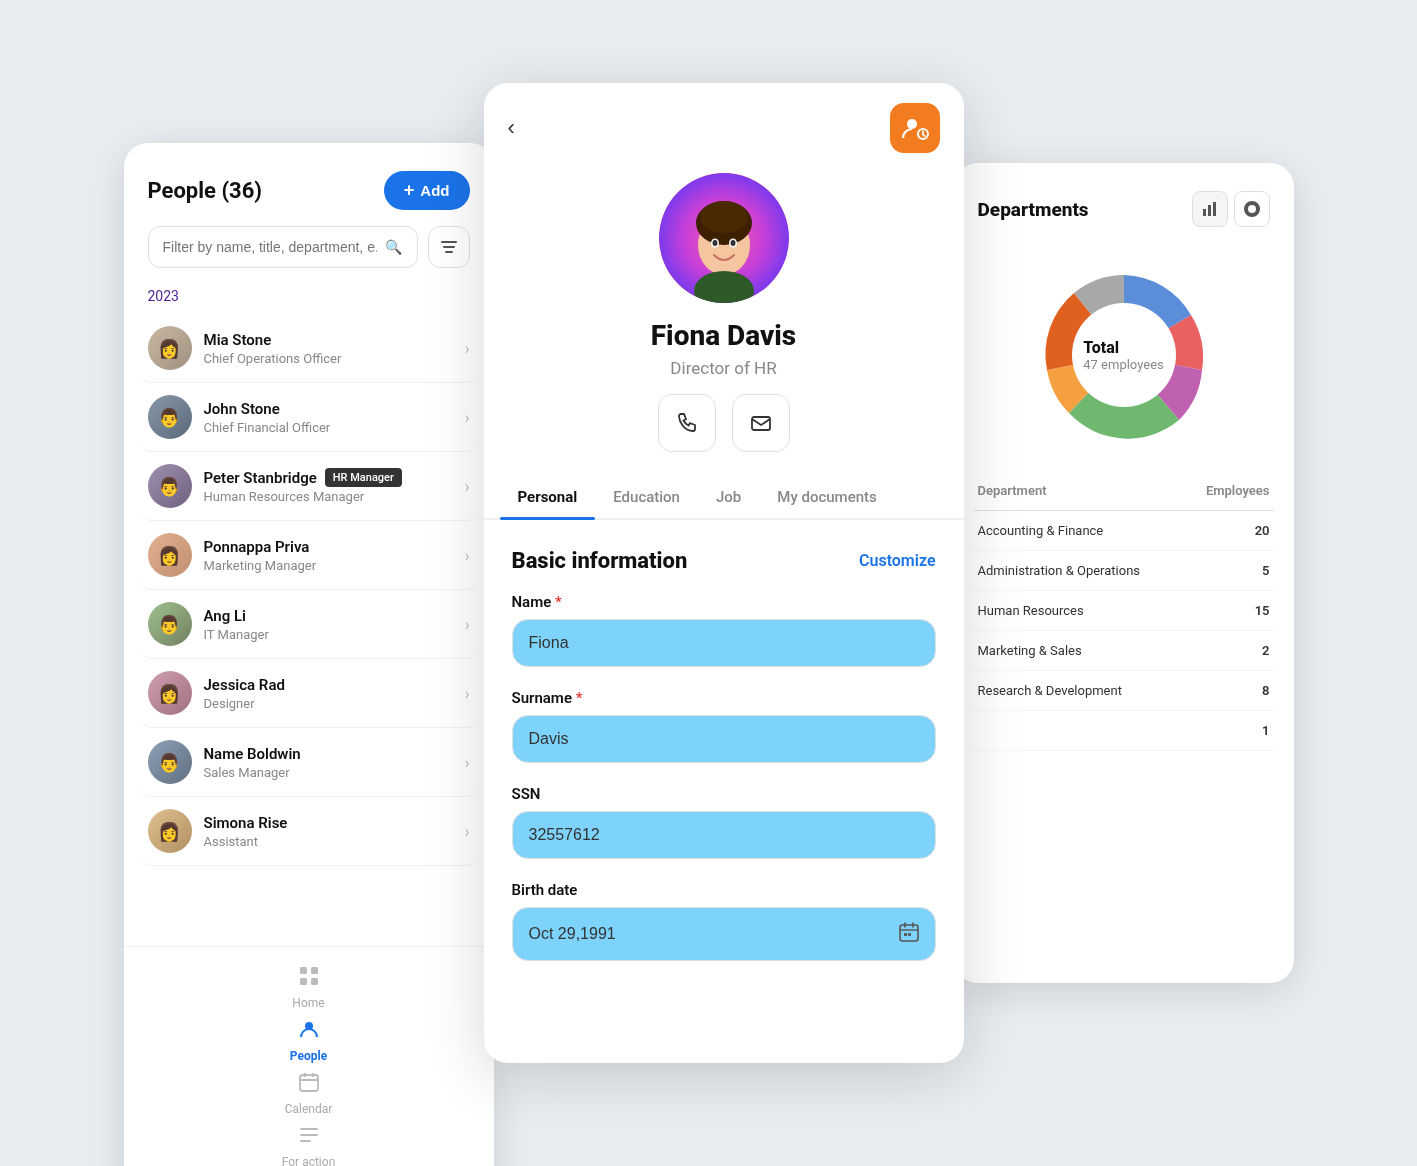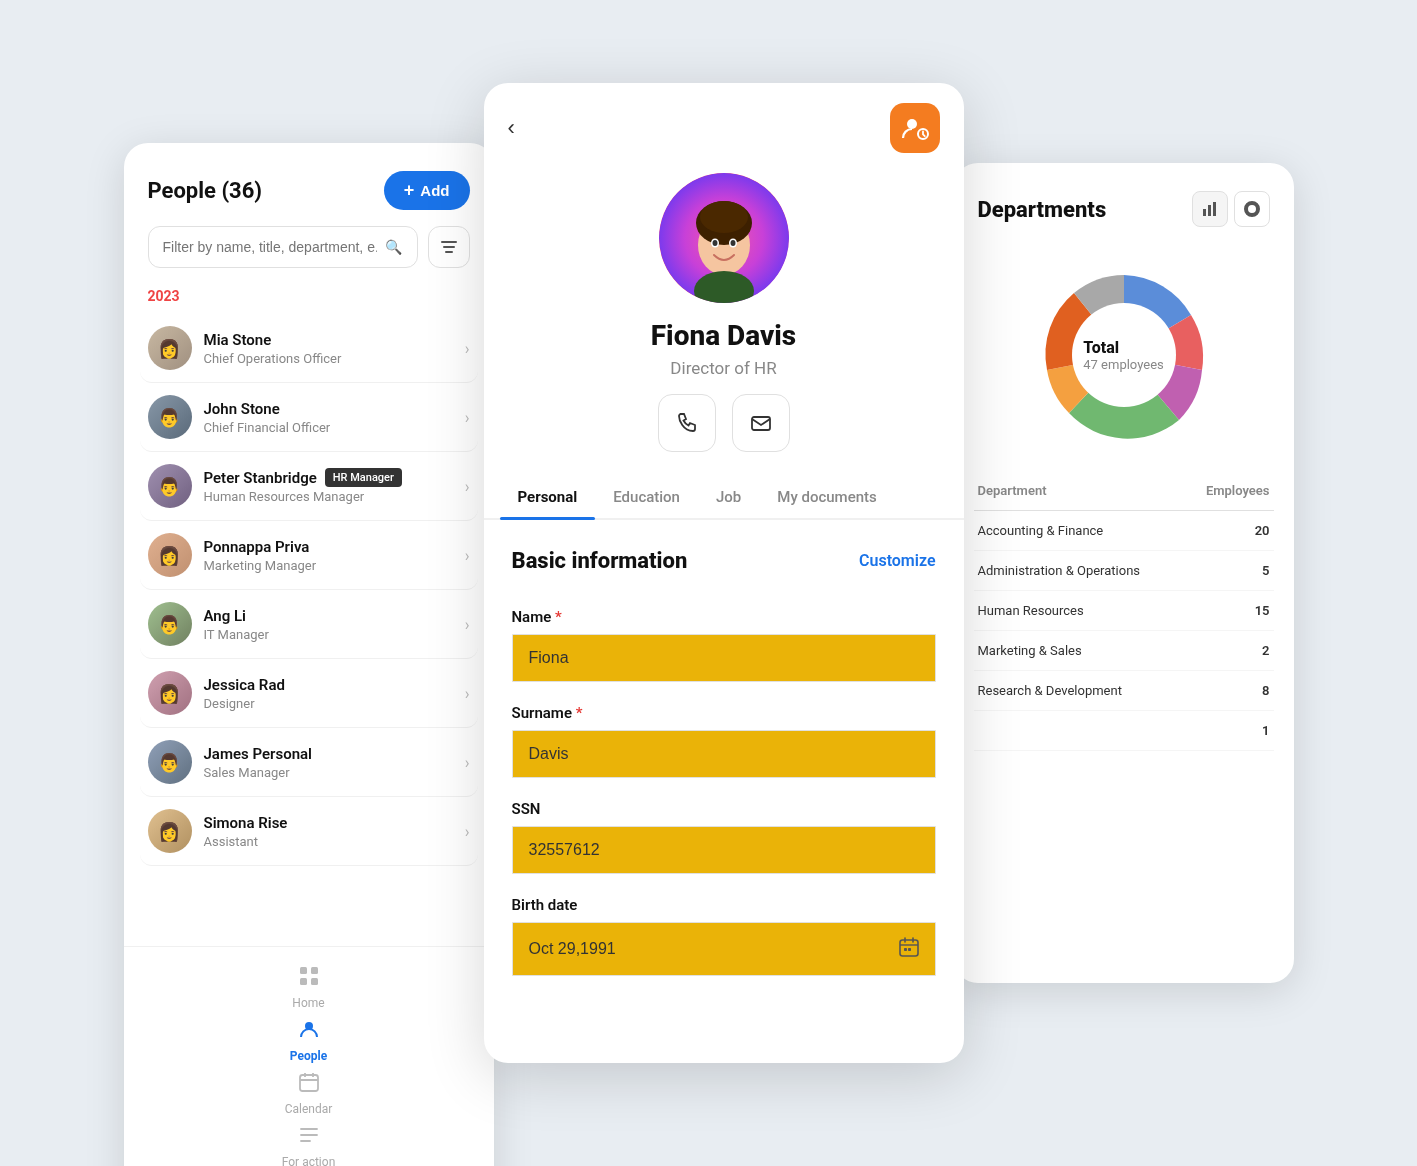--- a/index.html
+++ b/index.html
@@ -95,22 +95,21 @@
       display: flex;
       align-items: center;
       justify-content: center;
       cursor: pointer;
       background: #fff;
       flex-shrink: 0;
     }
     .year-label {
       padding: 4px 24px 10px;
       font-size: 14px;
-      color: #ef4444;
-      font-weight: bold;
+      color: #4c1d95;
     }
     .people-list {
       flex: 1;
       overflow-y: auto;
       padding: 0 16px;
     }
     .person-item {
       display: flex;
       align-items: center;
       padding: 12px 8px;
@@ -279,21 +278,21 @@
     }
     .profile-body {
       padding: 28px 28px;
       flex: 1;
       overflow-y: auto;
     }
     .section-header {
       display: flex;
       justify-content: space-between;
       align-items: center;
-      margin-bottom: 35px;
+      margin-bottom: 20px;
     }
     .section-title {
       font-size: 22px;
       font-weight: 800;
       color: #111;
     }
     .customize-link {
       color: #1a73e8;
       font-size: 16px;
       font-weight: 600;
@@ -305,25 +304,25 @@
     .field-label {
       font-size: 15px;
       font-weight: 600;
       color: #111;
       margin-bottom: 8px;
     }
     .field-label span { color: #e53935; }
     .field-input {
       width: 100%;
       border: 1.5px solid #e0e0e0;
-      border-radius: 1px;
+      border-radius: 16px;
       padding: 14px 16px;
       font-size: 16px;
       color: #333;
-      background: #eab308;
+      background: #7dd3fc;
       outline: none;
       display: flex;
       align-items: center;
       justify-content: space-between;
     }
     .field-input input {
       border: none;
       outline: none;
       font-size: 16px;
       color: #333;
@@ -348,21 +347,21 @@
       position: relative;
       z-index: 2;
     }
     .dept-header {
       padding: 28px 24px 12px;
       display: flex;
       align-items: center;
       justify-content: space-between;
     }
     .dept-title {
-      font-size: 22px;
+      font-size: 19px;
       font-weight: 800;
       color: #111;
     }
     .chart-toggle {
       display: flex;
       gap: 6px;
     }
     .toggle-btn {
       width: 36px;
       height: 36px;
@@ -520,21 +519,21 @@
         <div class="person-info">
           <div class="person-name">Jessica Rad</div>
           <div class="person-title">Designer</div>
         </div>
         <span class="chevron">›</span>
       </div>
 
       <div class="person-item">
         <div class="avatar" style="background:linear-gradient(135deg,#90a0b8,#607080)">👨</div>
         <div class="person-info">
-          <div class="person-name">James Personal</div>
+          <div class="person-name">Name Boldwin</div>
           <div class="person-title">Sales Manager</div>
         </div>
         <span class="chevron">›</span>
       </div>
 
       <div class="person-item">
         <div class="avatar" style="background:linear-gradient(135deg,#e0c090,#b09060)">👩</div>
         <div class="person-info">
           <div class="person-name">Simona Rise</div>
           <div class="person-title">Assistant</div>

